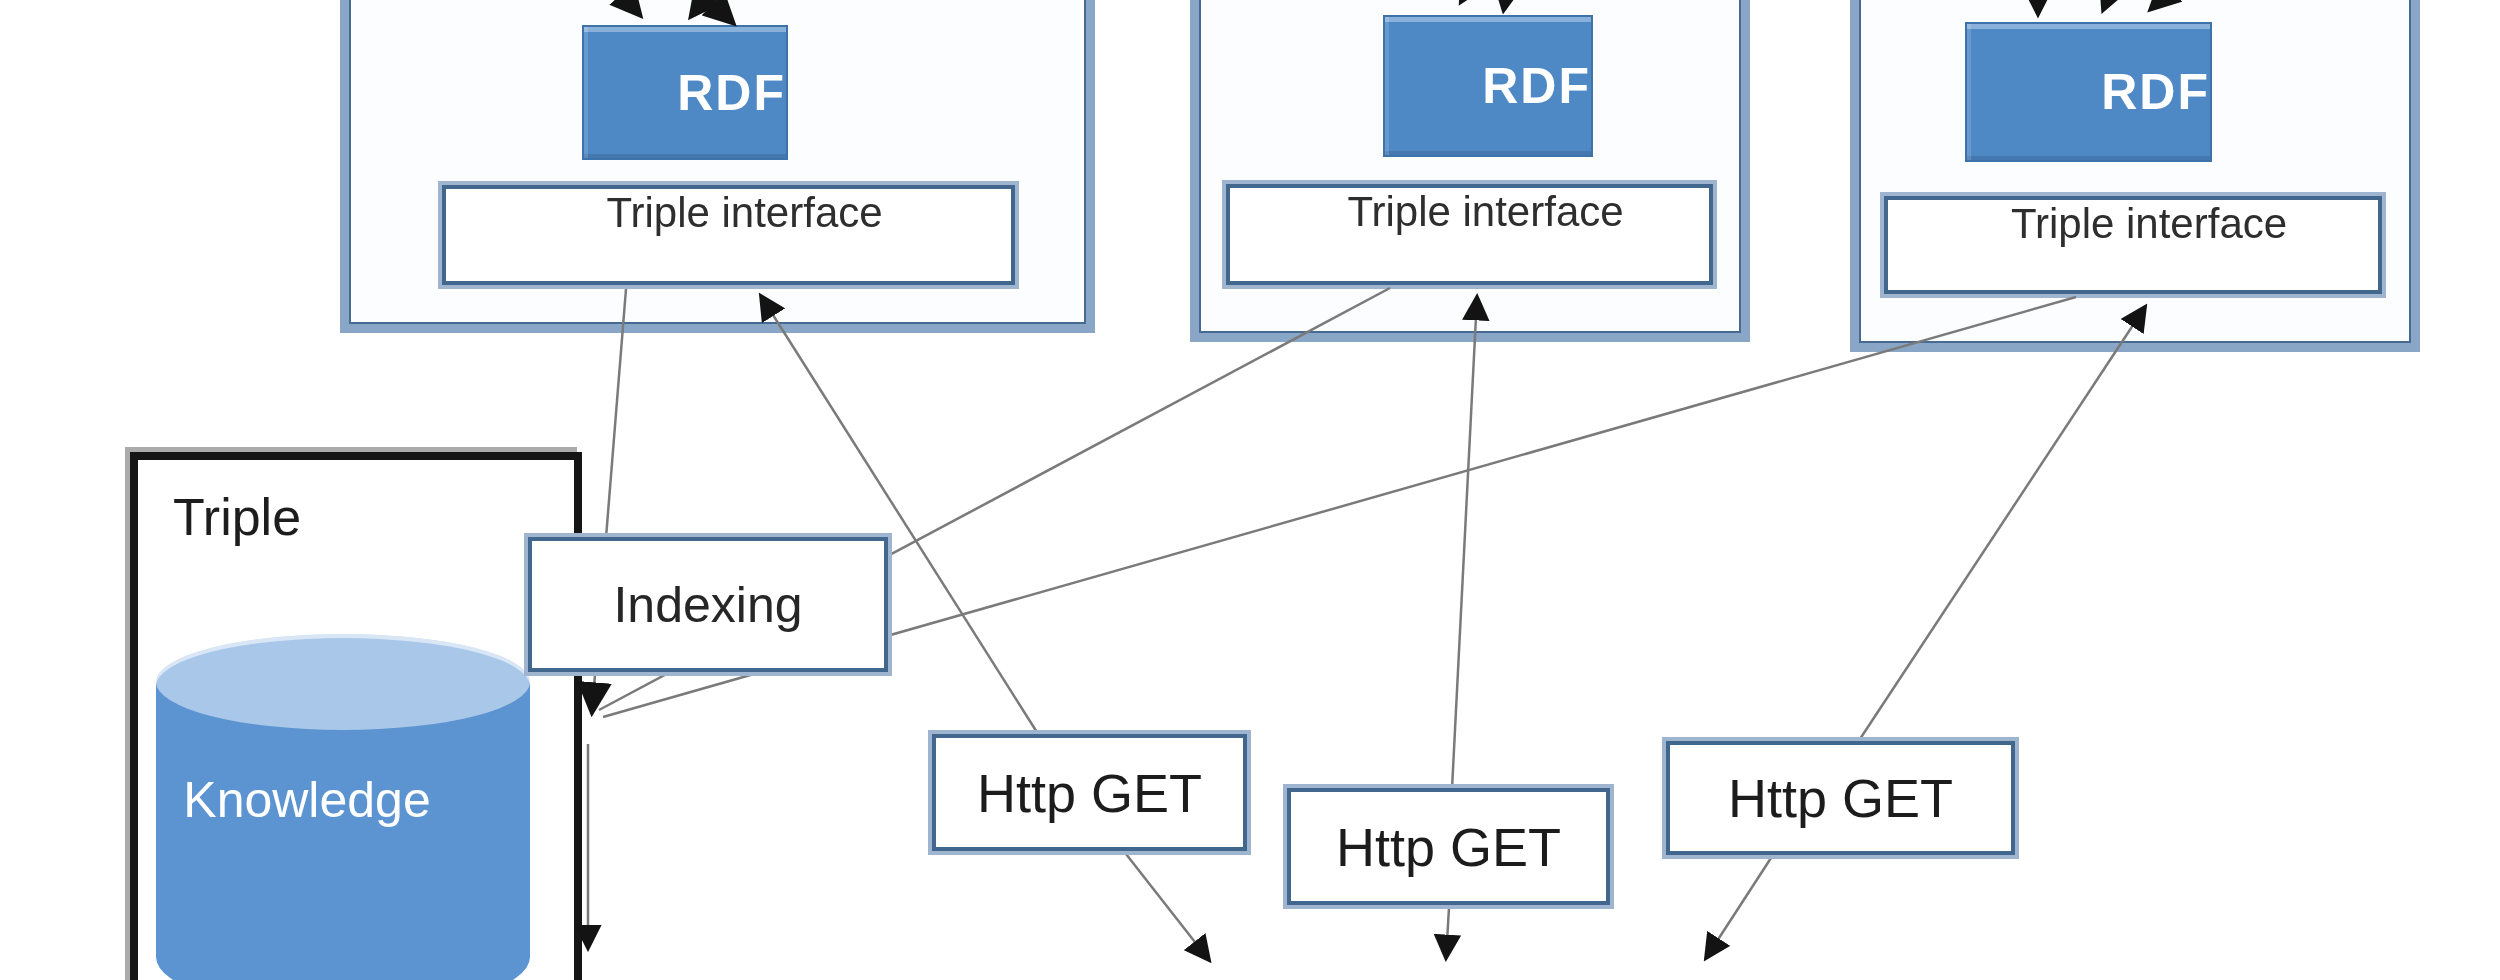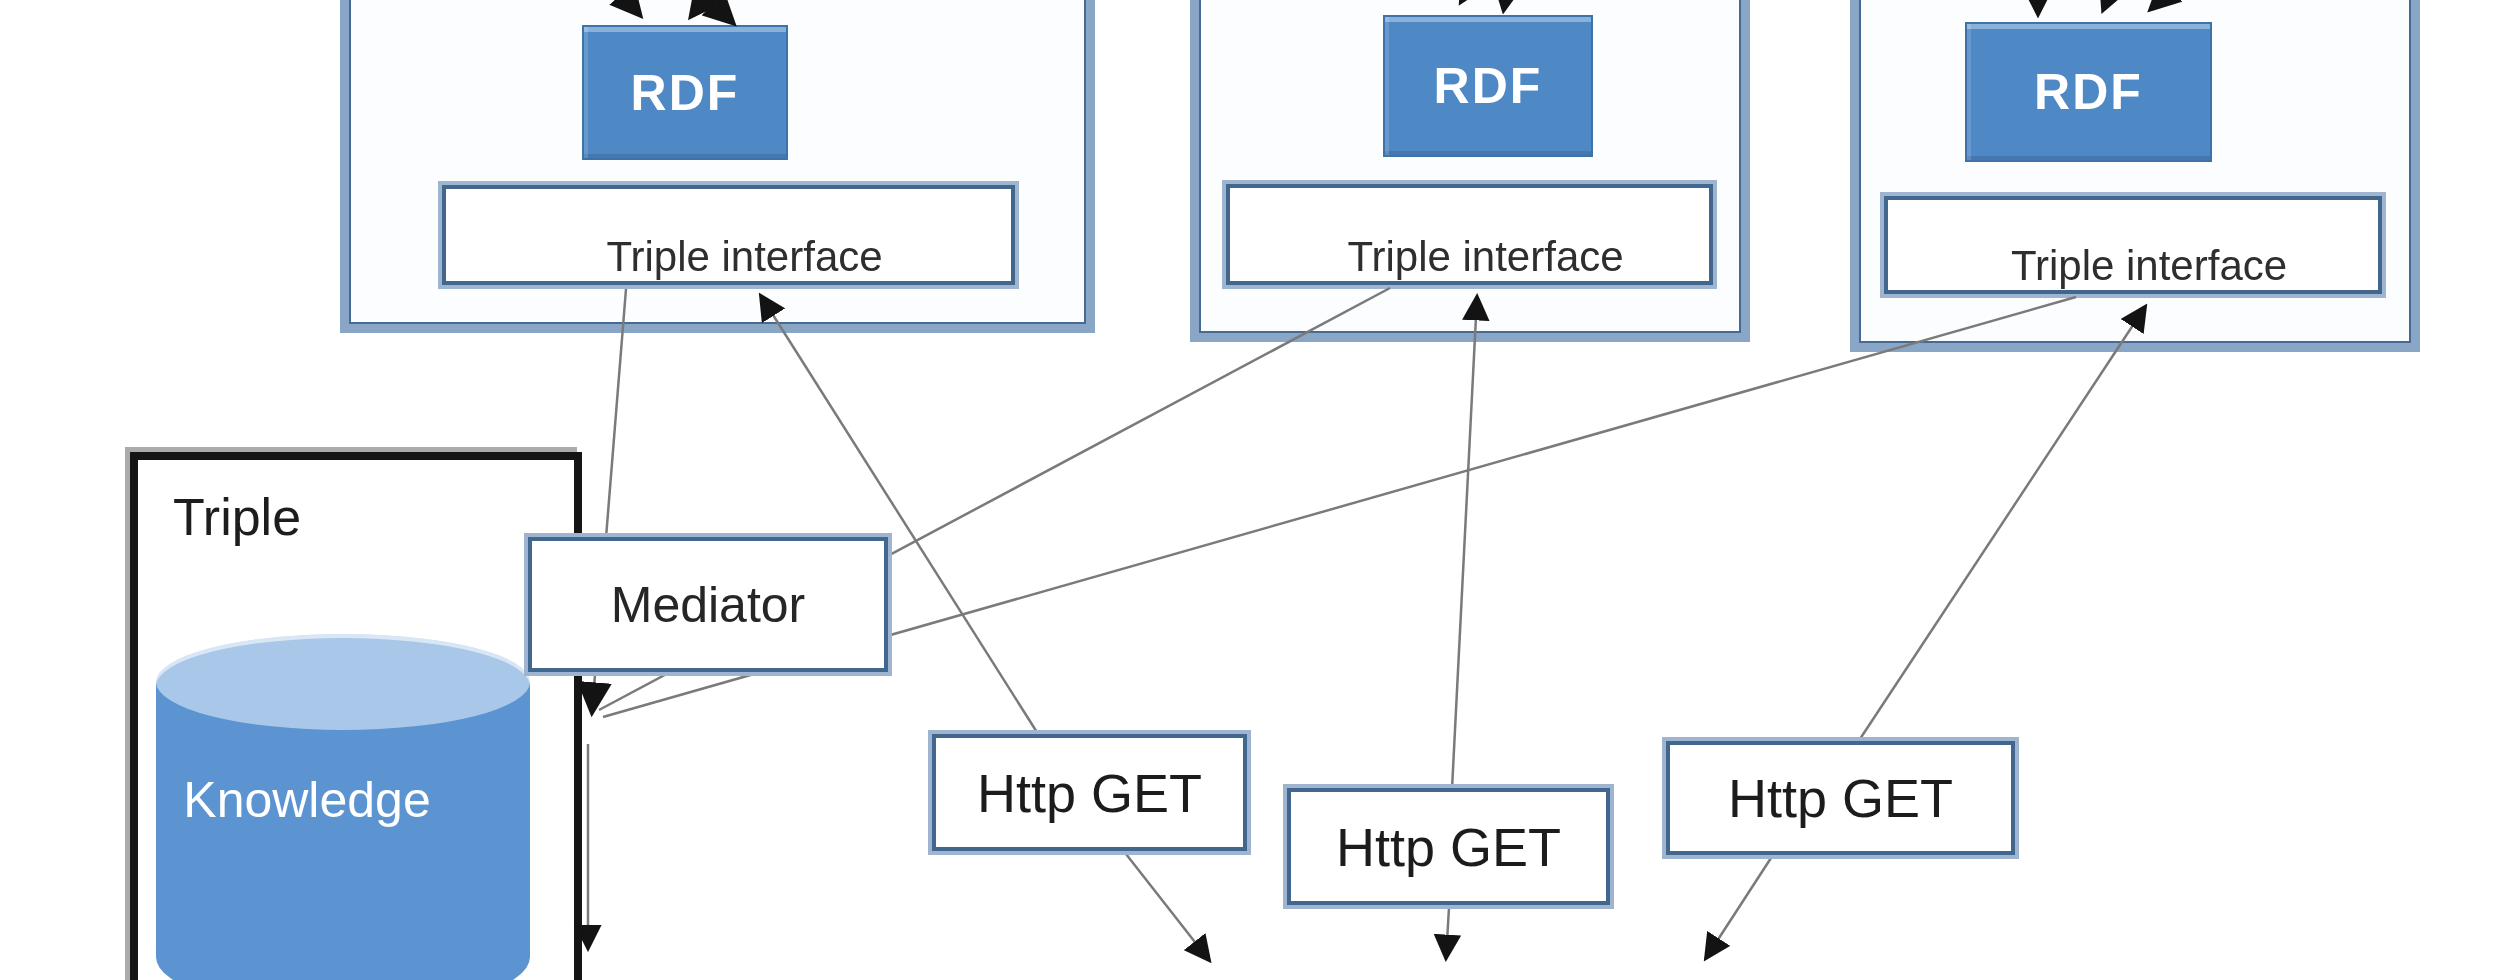--- a/index.html
+++ b/index.html
@@ -29,33 +29,33 @@
   #panel-0{left:340px;width:755px;height:367px;}
   #panel-1{left:1190px;width:560px;height:376px;}
   #panel-2{left:1850px;width:570px;height:386px;}
 
   
   .rdf{
     position:absolute;z-index:2;background:var(--rdf-fill);
     border:2px solid #3d73a8;
     box-shadow: inset 0 5px 0 rgba(255,255,255,.34), inset 4px 0 0 rgba(255,255,255,.14), inset 0 -4px 0 rgba(0,0,0,.12);
     color:#ffffff;font-weight:bold;font-size:50px;letter-spacing:2px;
-    display:flex;align-items:center;justify-content:center;
+    display:flex;align-items:center;justify-content:flex-end;
   }
   #rdf-0{left:582px;top:25px;width:206px;height:135px;}
   #rdf-1{left:1383px;top:15px;width:210px;height:142px;}
   #rdf-2{left:1965px;top:22px;width:247px;height:140px;}
 
   
   .tif{
     position:absolute;z-index:2;background:#ffffff;
     border:4px solid #41678f;
     box-shadow: 0 0 0 4px #9fb5cf;
     color:#2e2e2e;font-size:42px;
-    display:flex;align-items:flex-end;justify-content:center;white-space:nowrap;padding-left:32px;
+    display:flex;align-items:flex-start;justify-content:center;white-space:nowrap;padding-left:32px;
   }
   #tif-0{left:442px;top:185px;width:573px;height:100px;}
   #tif-1{left:1226px;top:184px;width:487px;height:101px;}
   #tif-2{left:1884px;top:196px;width:498px;height:98px;}
 
   
   .mediator{
     position:absolute;left:130px;top:452px;width:452px;height:560px;z-index:3;
     background:#ffffff;border:8px solid var(--mediator-border);
     box-shadow:-5px -5px 0 #ababab;
@@ -170,21 +170,21 @@
     <line class="tail" x1="714" y1="-14" x2="692" y2="15" marker-end="url(#ahtop)"></line>
     <line class="tail" x1="697" y1="-12" x2="732" y2="22" marker-end="url(#ahtop)"></line>
     <line class="tail" x1="1470" y1="-14" x2="1462" y2="0" marker-end="url(#ahtop)"></line>
     <line class="tail" x1="1508" y1="-16" x2="1504" y2="8" marker-end="url(#ahtop)"></line>
     <line class="tail" x1="2038" y1="-26" x2="2038" y2="12" marker-end="url(#ahtop)"></line>
     <line class="tail" x1="2114" y1="-16" x2="2104" y2="8" marker-end="url(#ahtop)"></line>
     <line class="tail" x1="2175" y1="-14" x2="2152" y2="8" marker-end="url(#ahtop)"></line>
   </svg>
 
   <div class="smallbox indexing">
-    <span>Mediator</span>
+    <span>Indexing</span>
   </div>
 
   <div class="smallbox hget" id="hget-0">
     <span>Http GET</span>
   </div>
   <div class="smallbox hget" id="hget-1">
     <span>Http GET</span>
   </div>
   <div class="smallbox hget" id="hget-2">
     <span>Http GET</span>

